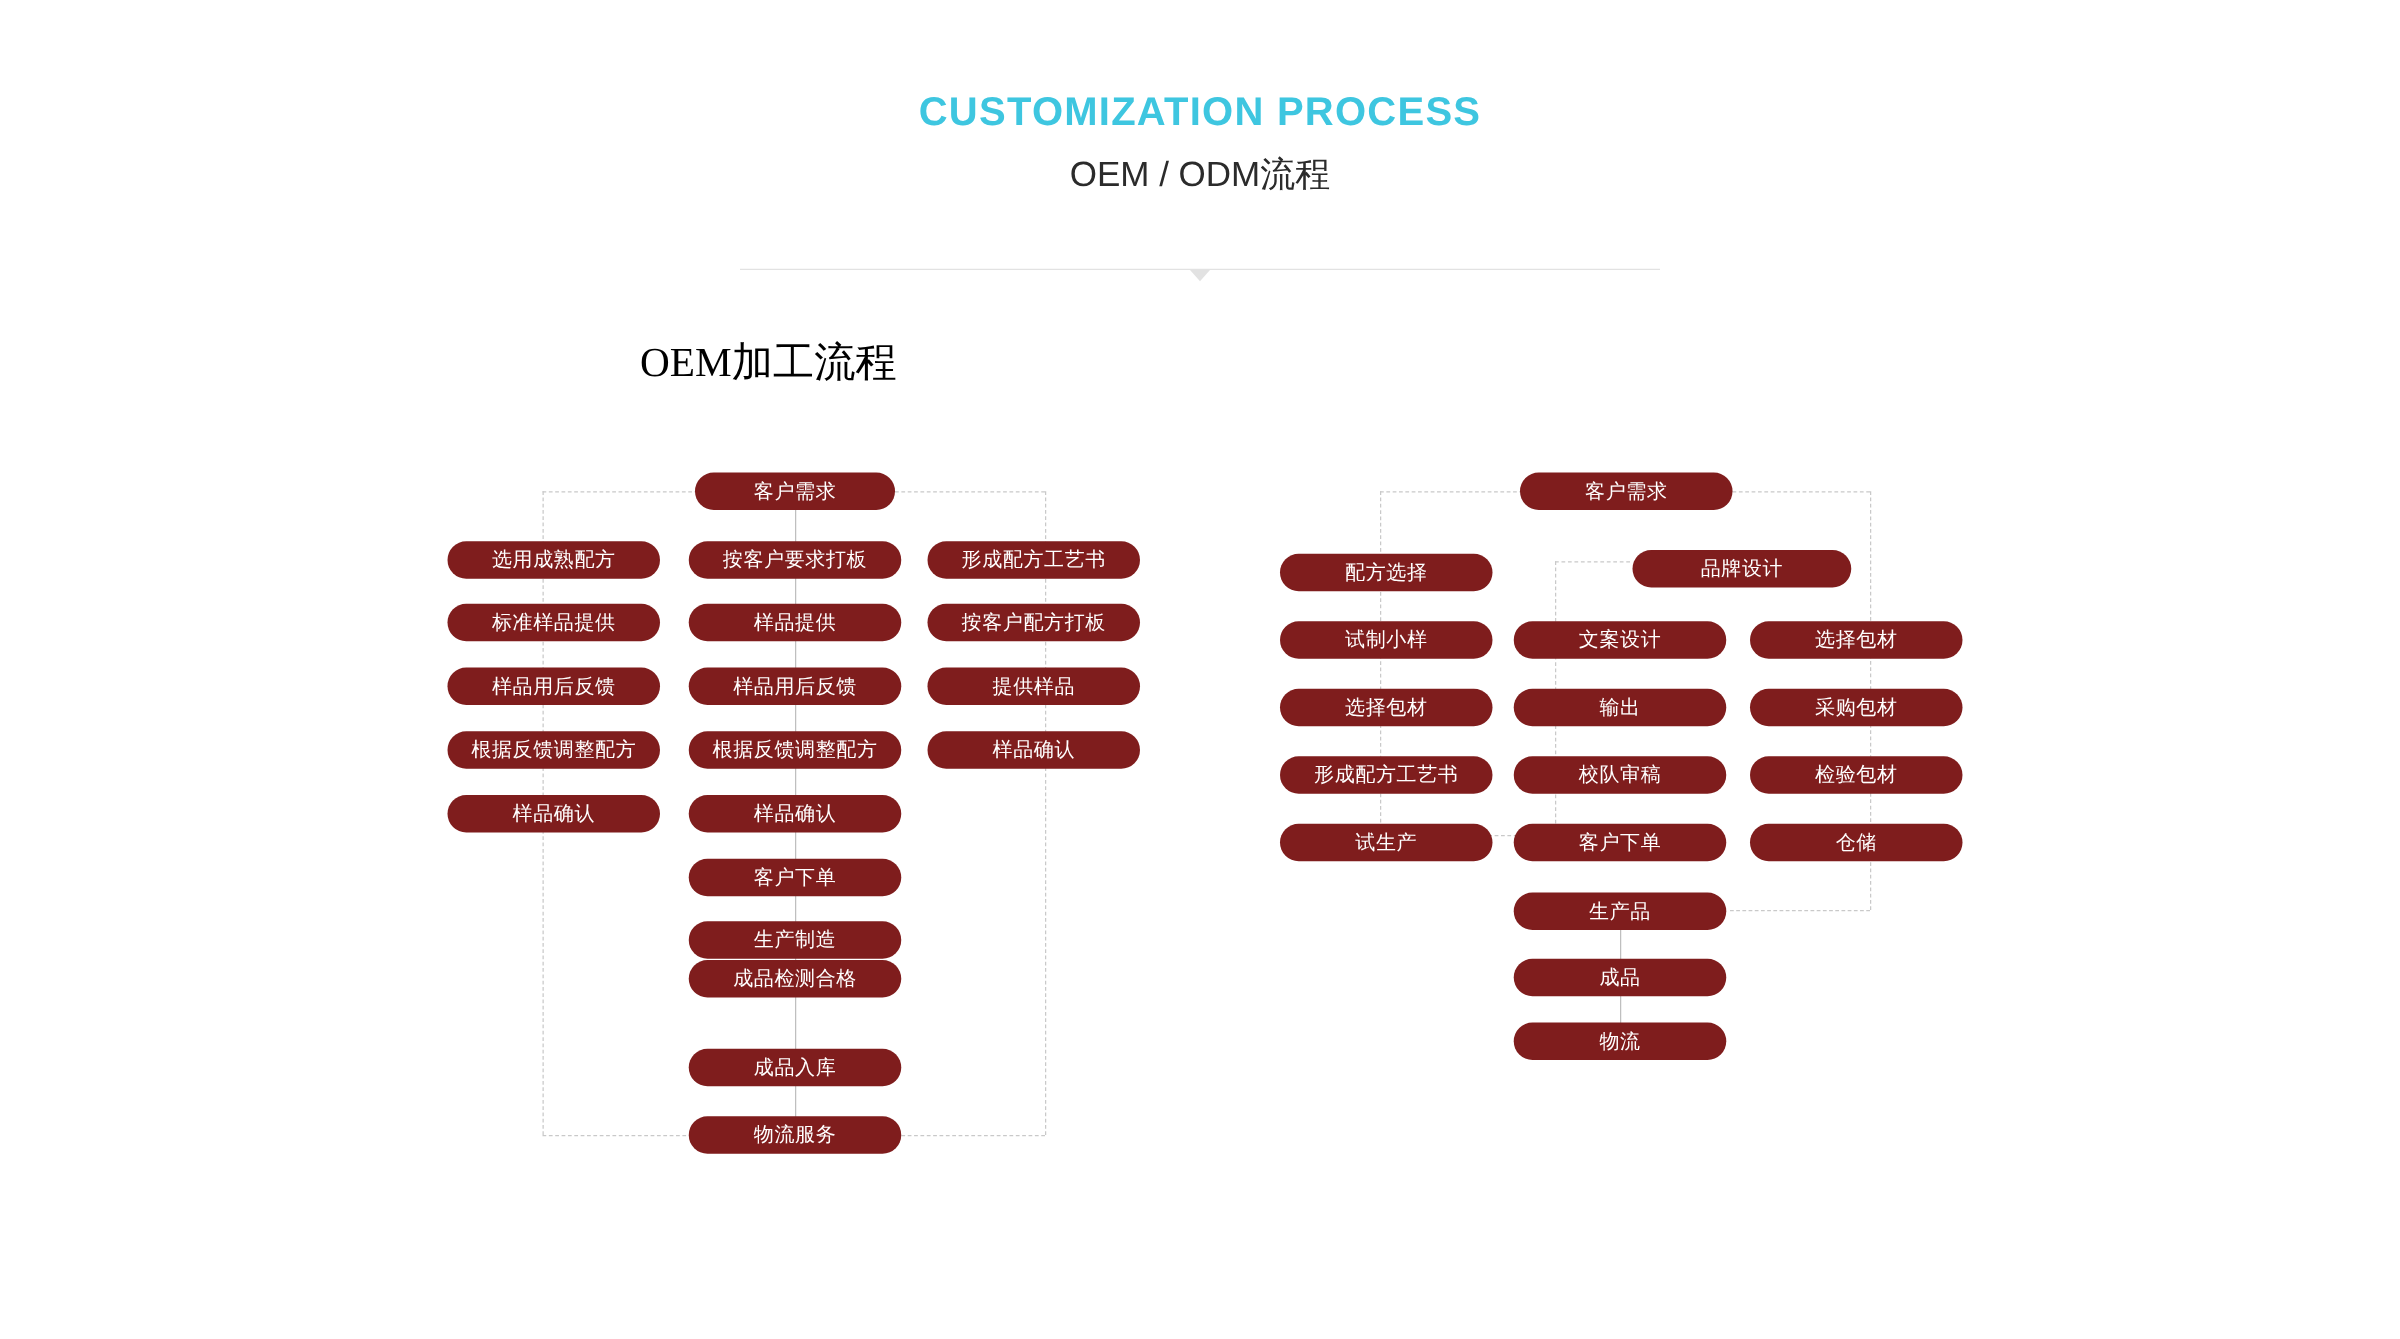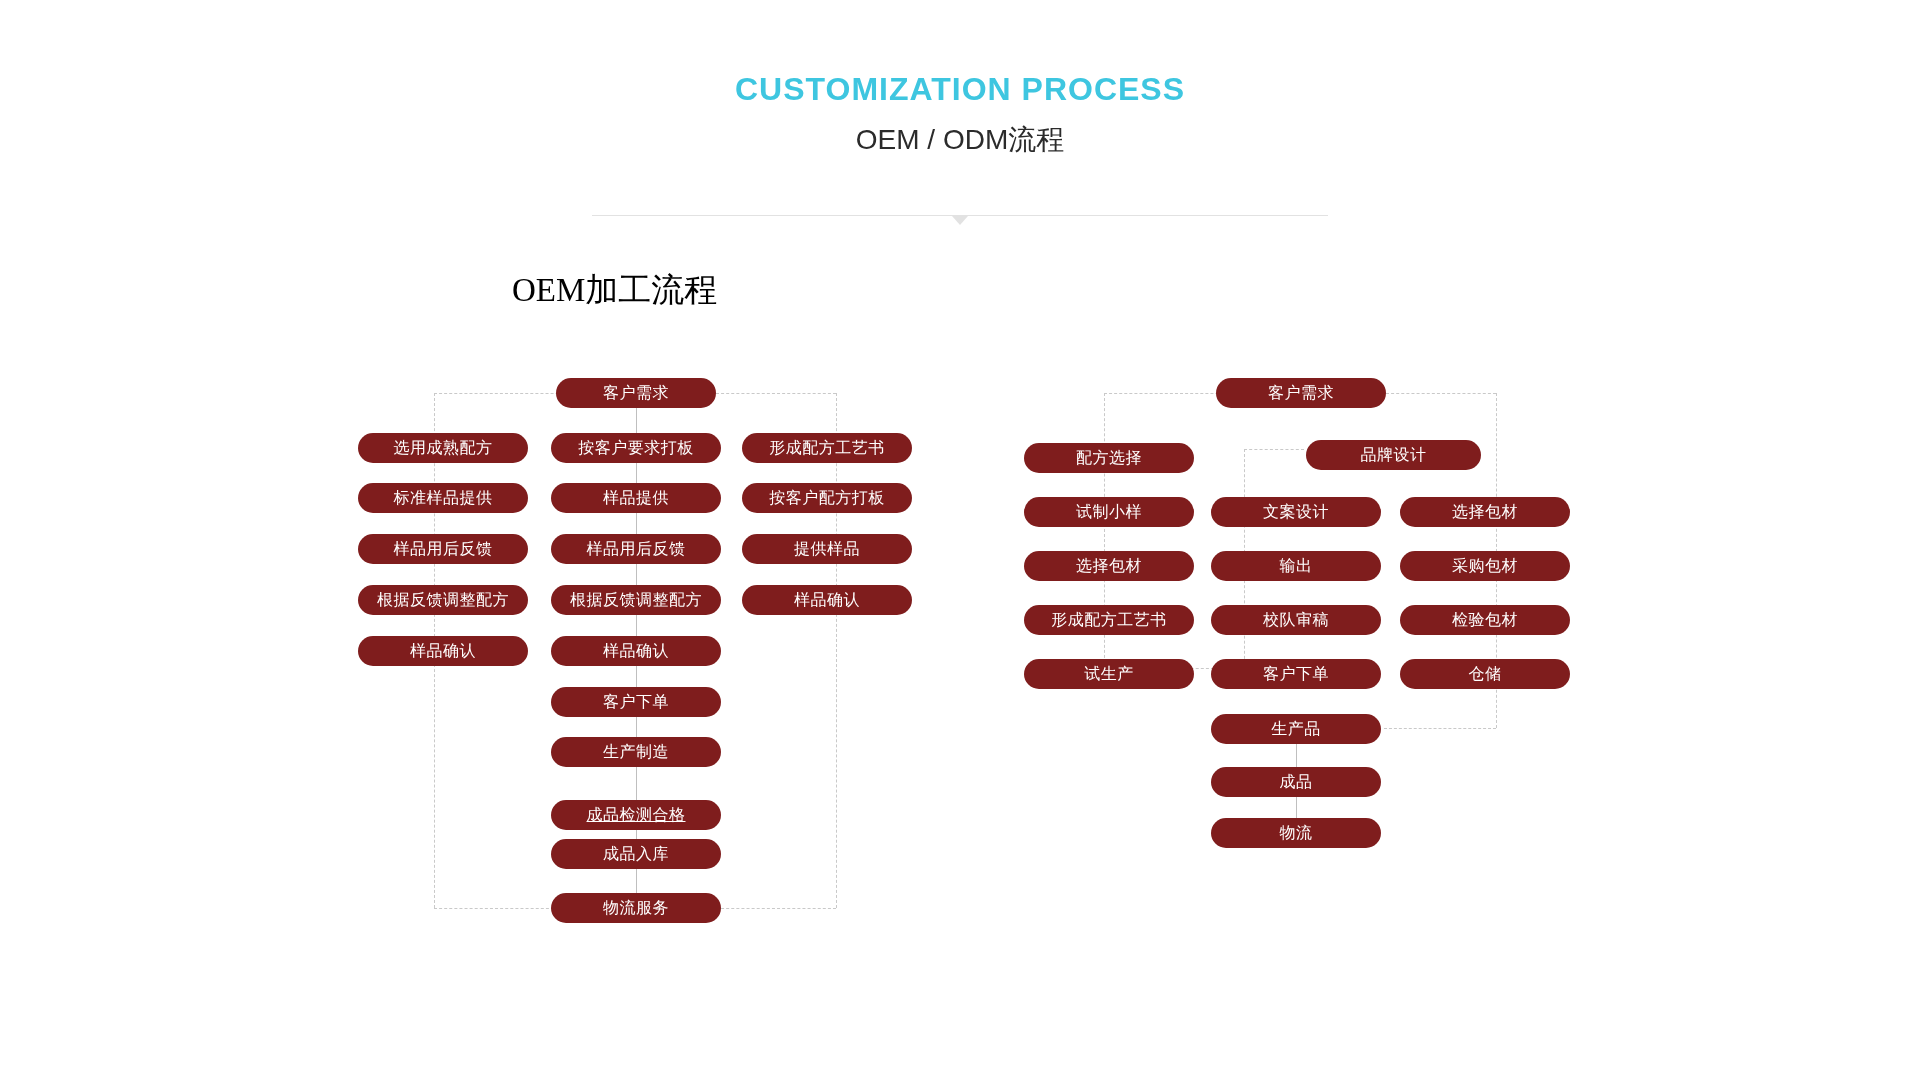--- a/index.html
+++ b/index.html
@@ -98,21 +98,21 @@
   <div class="pill" style="left:358px;top:585px;width:170px;">根据反馈调整配方</div>
   <div class="pill" style="left:358px;top:636px;width:170px;">样品确认</div>
 
   <div class="pill" style="left:551px;top:433px;width:170px;">按客户要求打板</div>
   <div class="pill" style="left:551px;top:483px;width:170px;">样品提供</div>
   <div class="pill" style="left:551px;top:534px;width:170px;">样品用后反馈</div>
   <div class="pill" style="left:551px;top:585px;width:170px;">根据反馈调整配方</div>
   <div class="pill" style="left:551px;top:636px;width:170px;">样品确认</div>
   <div class="pill" style="left:551px;top:687px;width:170px;">客户下单</div>
   <div class="pill" style="left:551px;top:737px;width:170px;">生产制造</div>
-  <div class="pill" style="left:551px;top:800px;width:170px;text-decoration:underline;">成品检测合格</div>
+  <div class="pill" style="left:551px;top:768px;width:170px;">成品检测合格</div>
   <div class="pill" style="left:551px;top:839px;width:170px;text-align:center;">成品入库</div>
   <div class="pill" style="left:551px;top:893px;width:170px;">物流服务</div>
 
   <div class="pill" style="left:742px;top:433px;width:170px;">形成配方工艺书</div>
   <div class="pill" style="left:742px;top:483px;width:170px;">按客户配方打板</div>
   <div class="pill" style="left:742px;top:534px;width:170px;">提供样品</div>
   <div class="pill" style="left:742px;top:585px;width:170px;">样品确认</div>
 
   <div class="h-dash" style="left:1104px;top:393px;width:150px;"></div>
   <div class="v-dash" style="left:1104px;top:393px;height:275px;"></div>

